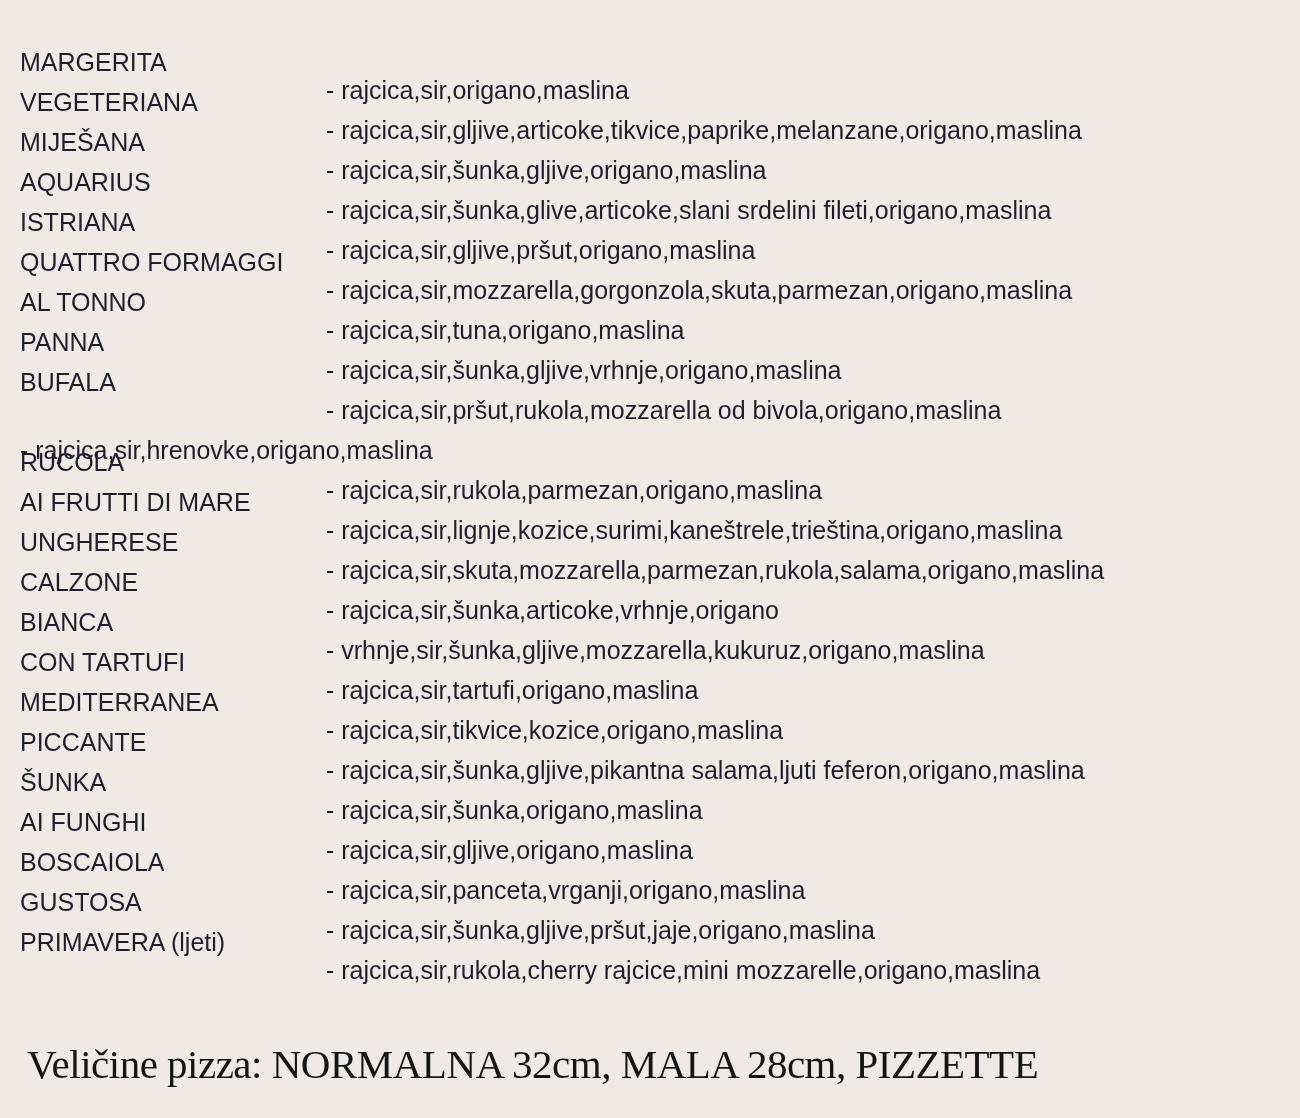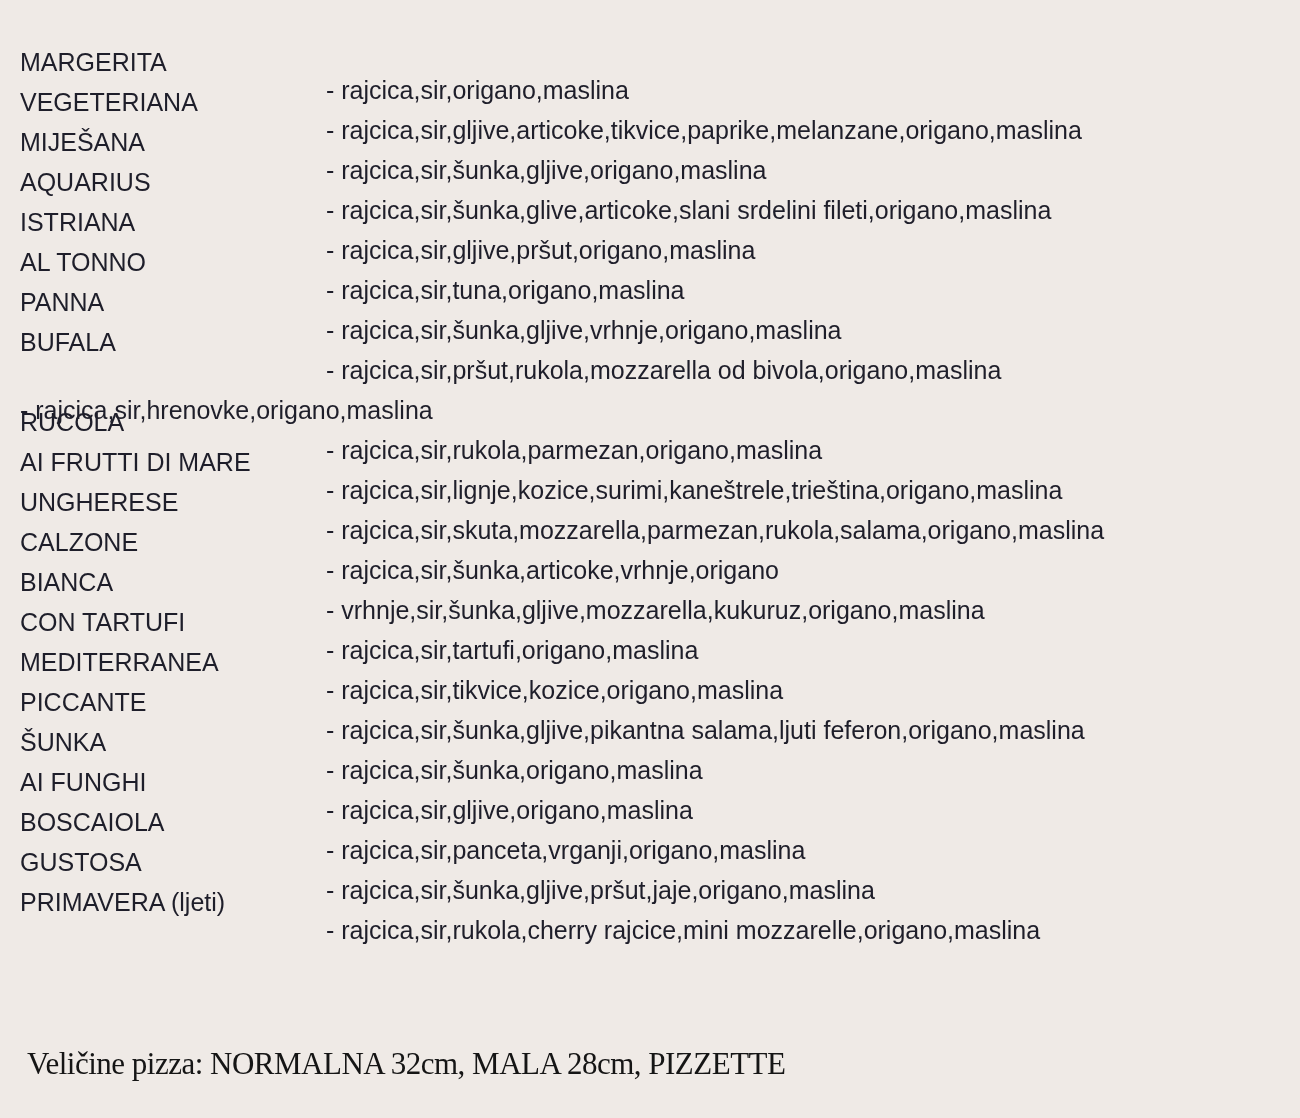--- a/index.html
+++ b/index.html
@@ -34,21 +34,21 @@
   }
   .pizza-ingredients {
     flex: 1;
     margin-top: 28px;
   }
   .sizes-note {
     position: absolute;
     left: 27px;
     top: 1036px;
     font-family: "Liberation Serif", serif;
-    font-size: 31px;
+    font-size: 41px;
     line-height: 56px;
     color: #151515;
     letter-spacing: -0.5px;
     white-space: nowrap;
   }
 </style>
 </head>
 <body>
 
 <div class="menu-list">
@@ -64,20 +64,24 @@
       <span class="pizza-name">MIJEŠANA</span>
       <span class="pizza-ingredients">- rajcica,sir,šunka,gljive,origano,maslina</span>
     </div>
     <div class="row">
       <span class="pizza-name">AQUARIUS</span>
       <span class="pizza-ingredients">- rajcica,sir,šunka,glive,articoke,slani srdelini fileti,origano,maslina</span>
     </div>
     <div class="row">
       <span class="pizza-name">ISTRIANA</span>
       <span class="pizza-ingredients">- rajcica,sir,gljive,pršut,origano,maslina</span>
+    </div>
+    <div class="row">
+      <span class="pizza-name">QUATTRO FORMAGGI</span>
+      <span class="pizza-ingredients">- rajcica,sir,mozzarella,gorgonzola,skuta,parmezan,origano,maslina</span>
     </div>
     <div class="row">
       <span class="pizza-name">AL TONNO</span>
       <span class="pizza-ingredients">- rajcica,sir,tuna,origano,maslina</span>
     </div>
     <div class="row">
       <span class="pizza-name">PANNA</span>
       <span class="pizza-ingredients">- rajcica,sir,šunka,gljive,vrhnje,origano,maslina</span>
     </div>
     <div class="row">

